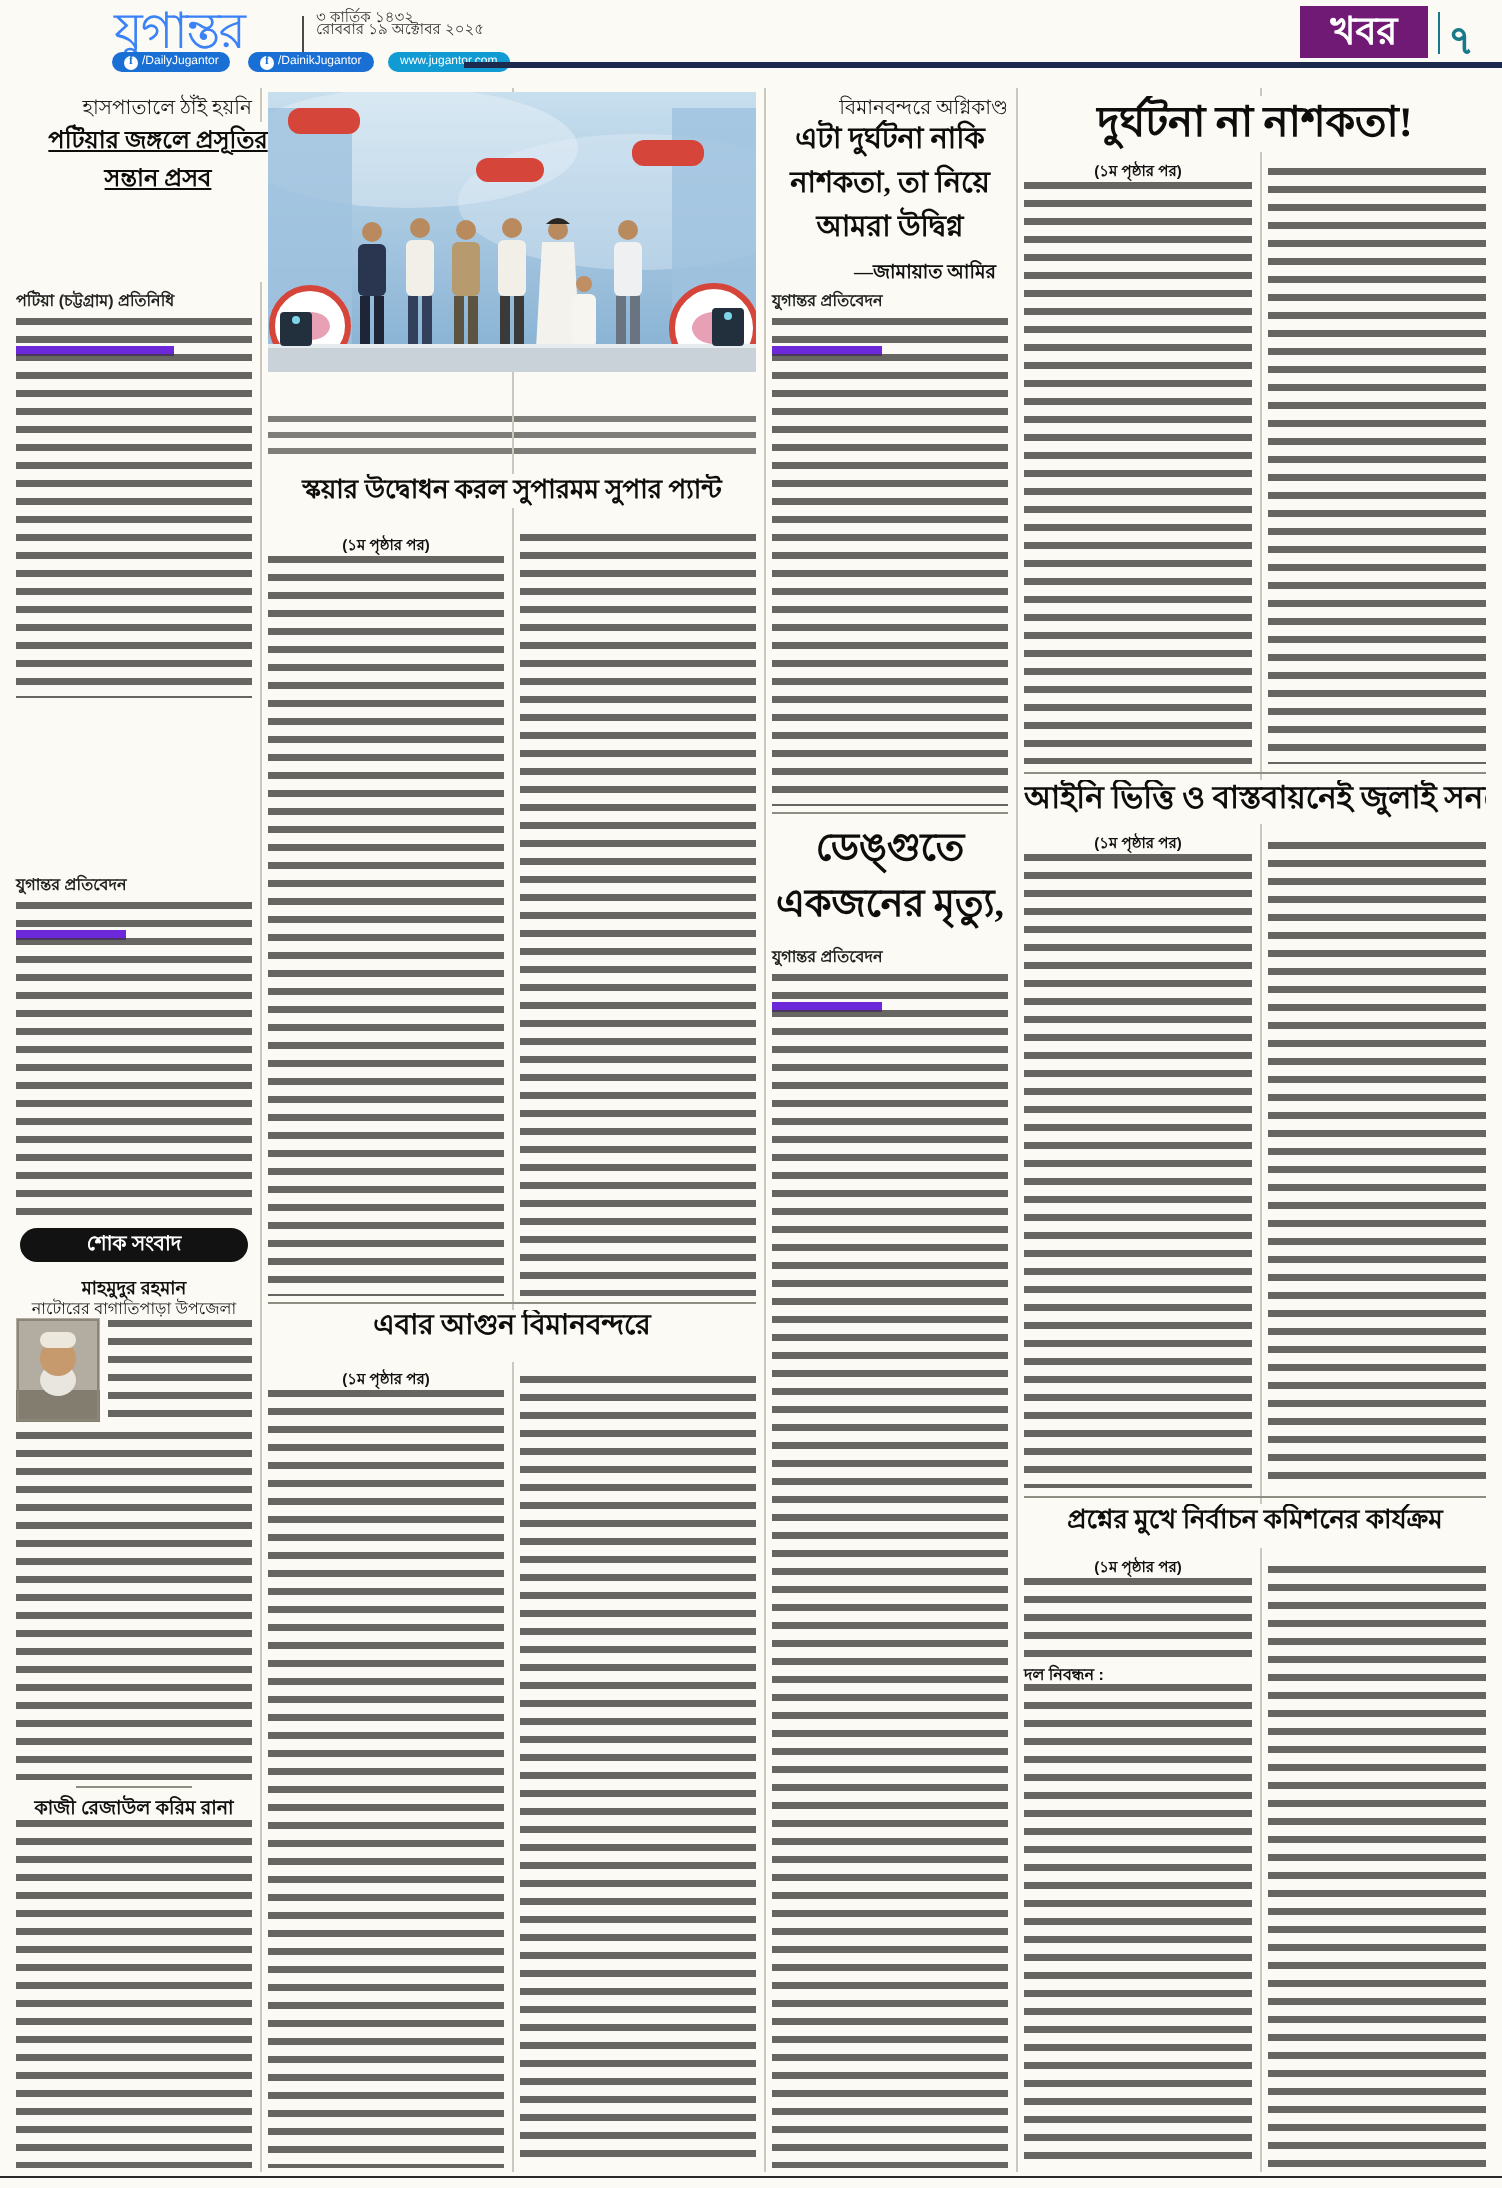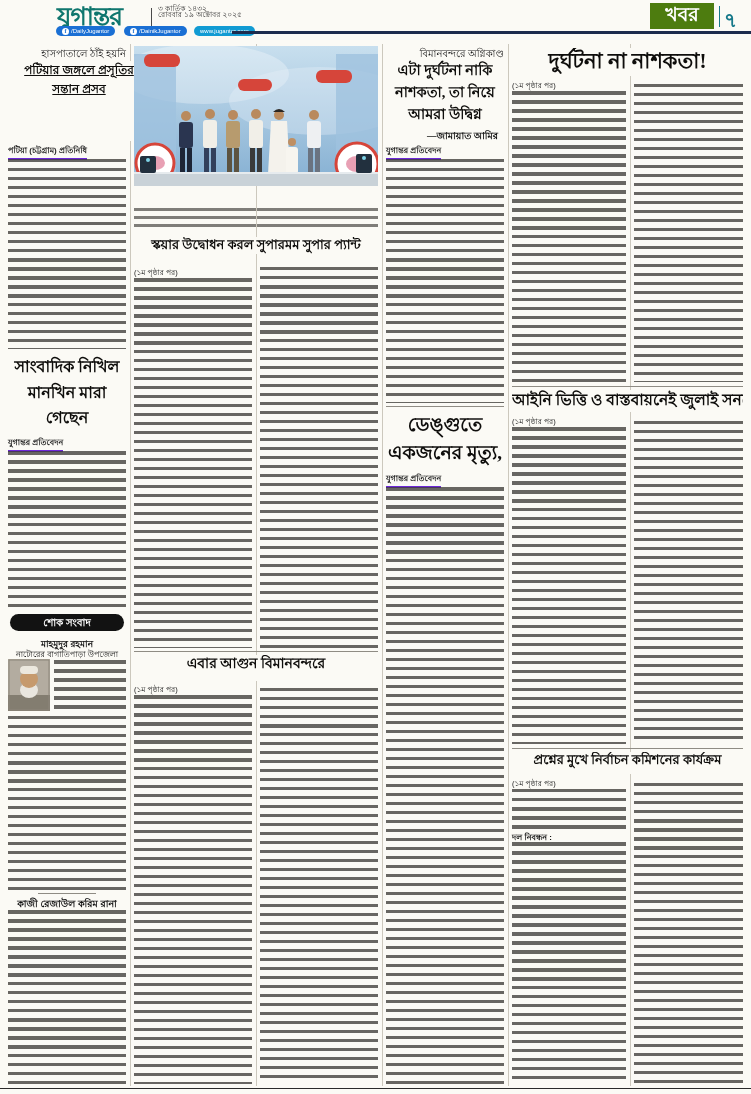--- a/index.html
+++ b/index.html
@@ -6,34 +6,34 @@
   .page{position:relative;width:751px;height:1094px;background:#fbfaf5;overflow:hidden;
         font-family:"Liberation Sans","DejaVu Sans",sans-serif;color:#222;margin:0 auto;}
   .abs{position:absolute;}
   
   .greek{position:absolute;background-image:repeating-linear-gradient(to bottom,#3e3c38 0 3.5px,rgba(0,0,0,0) 3.5px 9px);opacity:.78;}
   .greek.sm{background-image:repeating-linear-gradient(to bottom,#4a4844 0 3px,rgba(0,0,0,0) 3px 8px);opacity:.7;}
   .hl{position:absolute;font-family:"Liberation Serif","DejaVu Serif",serif;font-weight:bold;color:#0e0d0b;
       text-align:center;line-height:1.3;background:#fbfaf5;z-index:2;overflow:hidden;}
   .kicker{position:absolute;text-align:right;font-size:10px;color:#1a1a1a;font-family:"Liberation Serif",serif;}
   .bylinew{position:absolute;font-size:8px;}
-  .byline{font-weight:bold;border-bottom:2px solid #6d28d9;padding-bottom:3px;}
-  .cont{position:absolute;font-weight:normal;font-size:7.5px;color:#111;}
+  .byline{font-weight:bold;border-bottom:5px solid #6d28d9;padding-bottom:18px;}
+  .cont{position:absolute;text-align:center;font-weight:bold;font-size:7.5px;color:#111;}
   .gutter{position:absolute;top:44px;height:1042px;width:1px;background:#ccc8bd;z-index:1;}
   .rule{position:absolute;height:1px;background:#8f8c84;z-index:2;}
-  .mast-logo{position:absolute;left:57px;top:4px;font-family:"Liberation Serif",serif;font-weight:700;
-             font-size:25px;color:#0f766e;letter-spacing:-1px;line-height:1;}
+  .mast-logo{position:absolute;left:57px;top:4px;font-family:"Liberation Serif",serif;font-weight:400;
+             font-size:25px;color:#3b82f6;letter-spacing:-1px;line-height:1;}
   .mast-divider{position:absolute;left:151px;top:8px;width:1px;height:19px;background:#4a4a4a;}
   .mdate{position:absolute;left:158px;font-size:7.5px;color:#333;}
   .badge{position:absolute;top:26px;height:10px;border-radius:5px;color:#fff;font-size:6px;line-height:10px;
          padding:0 6px;display:flex;align-items:center;gap:2px;}
   .fbi{display:inline-block;width:7px;height:7px;border-radius:50%;background:#fff;color:#1a6fd4;
        font-size:6px;font-weight:bold;text-align:center;line-height:7px;font-family:"Liberation Serif",serif;}
-  .section-box{position:absolute;left:650px;top:3px;width:64px;height:26px;background:#4d7c0f;color:#fff;
-               font-family:Liberation Mono, monospace;font-weight:bold;font-size:19px;text-align:center;line-height:27px;}
+  .section-box{position:absolute;left:650px;top:3px;width:64px;height:26px;background:#701a75;color:#fff;
+               font-family:Liberation Serif, serif;font-weight:bold;font-size:19px;text-align:center;line-height:27px;}
   .pagenum{position:absolute;left:724px;top:5px;font-size:20px;font-weight:bold;color:#17798a;
            font-family:"Liberation Serif",serif;}
   .mast-rule{position:absolute;left:232px;top:31px;width:519px;height:3px;background:#1c2b4d;}
   .shok-box{position:absolute;left:10px;top:614px;width:114px;height:17px;background:#121212;color:#fff;
             border-radius:9px;font-size:10px;font-weight:bold;text-align:center;line-height:18px;z-index:2;}
   .obit-name{position:absolute;text-align:center;font-weight:bold;color:#111;font-family:Liberation Sans, sans-serif;}
   .attrib{position:absolute;font-weight:bold;font-size:9.5px;text-align:right;color:#111;
           font-family:"Liberation Serif",serif;}
   .subhead-inline{position:absolute;font-weight:bold;font-size:8px;color:#111;}
   .photo{position:absolute;left:134px;top:46px;width:244px;height:140px;z-index:2;overflow:hidden;}
@@ -73,21 +73,20 @@
   <div class="gutter" style="left:508px;"></div>
   <div class="gutter" style="left:630px;"></div>
 
   <div class="kicker" style="left:8px;top:46px;width:118px;">হাসপাতালে ঠাঁই হয়নি</div>
   <div class="hl" style="left:20px;top:61px;width:118px;height:80px;font-size:12px;line-height:1.6;text-decoration:underline;">পটিয়ার জঙ্গলে প্রসূতির সন্তান প্রসব</div>
   <div class="bylinew" style="left:8px;top:144px;width:118px;">
     <span class="byline">পটিয়া (চট্টগ্রাম) প্রতিনিধি</span>
   </div>
   <div class="greek" style="left:8px;top:159px;width:118px;height:190px;"></div>
 
-  <div class="hl" style="left:8px;top:354px;width:118px;height:78px;font-size:16px;line-height:1.6;">সাংবাদিক নিখিল মানখিন মারা গেছেন</div>
   <div class="bylinew" style="left:8px;top:436px;width:118px;">
     <span class="byline">যুগান্তর প্রতিবেদন</span>
   </div>
   <div class="greek" style="left:8px;top:451px;width:118px;height:158px;"></div>
 
   <div class="shok-box">শোক সংবাদ</div>
   <div class="obit-name" style="left:8px;top:637px;width:118px;font-size:9px;">মাহমুদুর রহমান</div>
   <div class="obit-name" style="left:8px;top:648px;width:118px;font-size:8px;font-weight:normal;">নাটোরের বাগাতিপাড়া উপজেলা</div>
 
   <div class="obit-photo">

